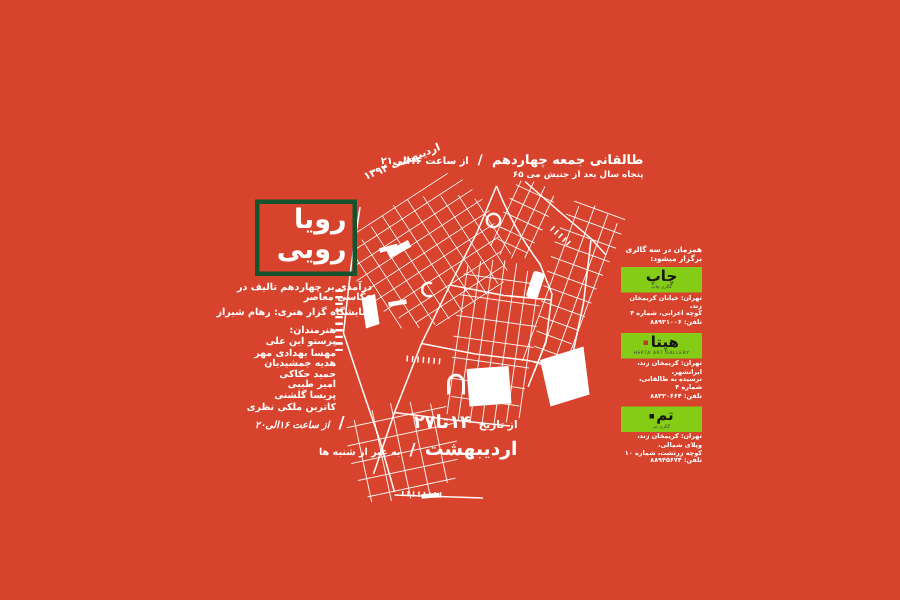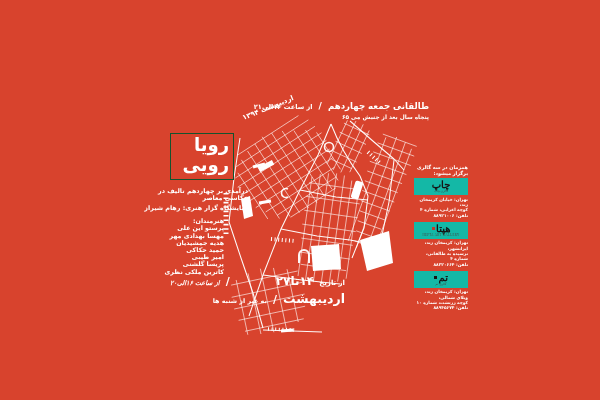--- a/index.html
+++ b/index.html
@@ -16,21 +16,21 @@
   svg.map{position:absolute;left:0;top:0;}
   .st{stroke:#fff;stroke-opacity:.95;fill:none;stroke-width:.6;}
   .rd{stroke:#fff;stroke-opacity:.97;fill:none;stroke-width:1.05;stroke-linejoin:round;}
   .bold{stroke:#fff;stroke-width:3;}
   .fw{fill:#fff;stroke:none;}
   .comb{stroke:#fff;}
 
   
   .title-box{
     left:170px;top:133px;width:56px;height:42px;
-    border:1px solid #14532d;padding:1px 4px 2px 2px;
+    border:3px solid #14532d;padding:1px 4px 2px 2px;
   }
   .title-line{font-size:18px;font-weight:bold;line-height:20px;letter-spacing:.5px;}
 
   
   .opening{top:99px;right:171px;line-height:9px;}
   .op-main{font-size:8.6px;font-weight:bold;}
   .op-sep{font-size:9px;font-weight:bold;padding:0 1px;}
   .op-time{font-size:6.6px;font-weight:bold;margin-top:40px;}
   .op-sub{font-size:5.8px;font-weight:bold;margin-top:1.5px;line-height:6.5px;}
   .op-rot{
@@ -54,24 +54,23 @@
   .du-sep{font-size:11px;font-weight:bold;padding:0 1px;}
   .du-hours{font-size:6.4px;font-weight:bold;font-style:italic;}
   .du-l2{line-height:13px;white-space:nowrap;margin-top:2px;}
   .du-month{font-size:12.5px;font-weight:bold;letter-spacing:1.5px;}
   .du-note{font-size:6.4px;font-weight:bold;}
 
   
   .galleries{top:165px;right:132px;width:54px;}
   .g-header{font-size:4.9px;font-weight:bold;line-height:5.6px;margin-bottom:2px;}
   .g-box{
-    height:17px;background:#14b8a6;color:#161616;margin:2px 0 1.5px;
+    height:17px;background:#84cc16;color:#161616;margin:2px 0 1.5px;
     display:flex;flex-direction:column;align-items:center;justify-content:center;
     direction:rtl;
-    font-family:Liberation Serif, serif;
   }
   .g-logo{font-size:10px;font-weight:bold;line-height:10px;display:flex;align-items:center;gap:1.5px;}
   .sq{display:inline-block;width:3px;height:3px;}
   .sq-red{background:#c0392b;}
   .sq-black{background:#161616;}
   .g-tag{font-size:3px;line-height:3.6px;letter-spacing:.4px;color:#444;}
   .g-addr{font-size:4.3px;font-weight:600;line-height:5.3px;margin-bottom:4px;}
 </style>
 </head>
 <body>

